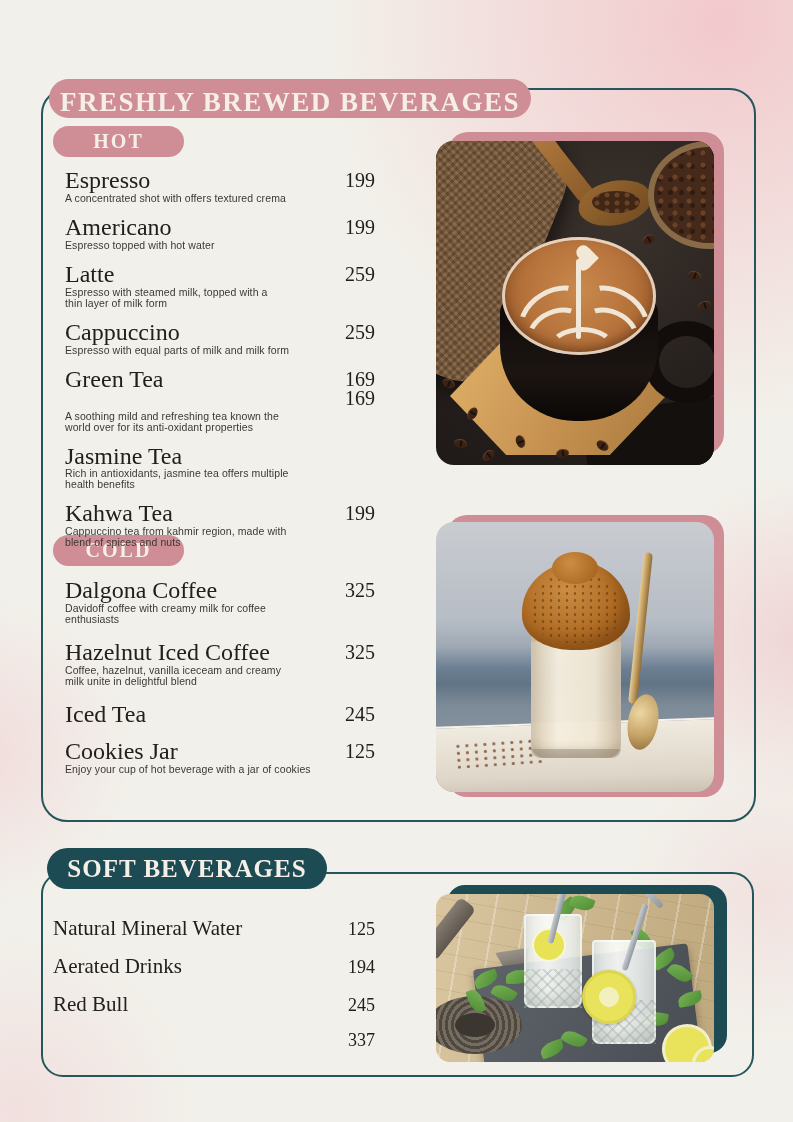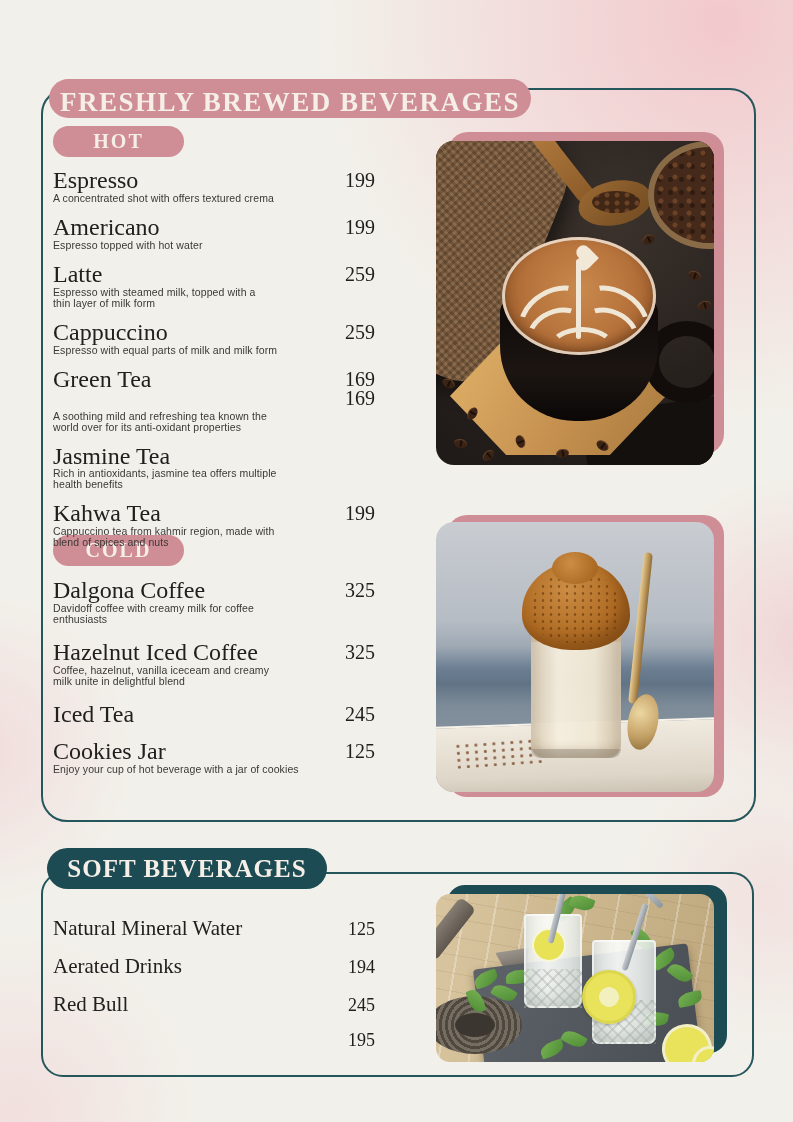--- a/index.html
+++ b/index.html
@@ -25,21 +25,21 @@
   .pill-pink{background:#cf8d96;}
   .pill-teal{background:#1d4b53;}
   #header-pill{left:49px;top:79px;width:482px;height:39px;border-radius:20px;font-size:27px;letter-spacing:1.5px;align-items:flex-end;}
   #hot-pill{left:53px;top:126px;width:131px;height:31px;border-radius:16px;font-size:20px;letter-spacing:2px;}
   #cold-pill{left:53px;top:535px;width:131px;height:31px;border-radius:16px;font-size:20px;letter-spacing:2px;}
   #soft-pill{left:47px;top:848px;width:280px;height:41px;border-radius:21px;font-size:25px;letter-spacing:1px;}
   
   .menu-list{position:absolute;width:322px;}
   #hot-list{left:53px;top:171px;}
   #cold-list{left:53px;top:581px;}
-  .mi{margin-bottom:14px;}
+  .mi{margin-bottom:14px;margin-left:12px;}
   #cold-list .mi{margin-bottom:18px;}
   .mi-row{display:flex;align-items:flex-start;}
   .mi-name{font-family:"Liberation Serif",serif;font-size:24px;line-height:18px;color:#21201e;}
   .mi-price{margin-left:auto;font-family:"Liberation Serif",serif;font-size:20px;line-height:19px;color:#21201e;text-align:right;min-width:44px;}
   .mi-price.stack{display:flex;flex-direction:column;align-items:flex-end;}
   .mi-desc{margin-top:3px;font-size:10.5px;line-height:11px;color:#3a3936;white-space:pre-line;max-width:262px;letter-spacing:.1px;}
   
   #soft-list{left:53px;top:916px;width:322px;position:absolute;}
   .soft-row{display:flex;align-items:flex-end;margin-bottom:14px;}
   .soft-name{font-family:"Liberation Serif",serif;font-size:21px;line-height:24px;color:#21201e;}
@@ -255,21 +255,21 @@
       </div>
     <div class="soft-row">
         <span class="soft-name">Aerated Drinks</span>
         <span class="soft-price">194</span>
       </div>
     <div class="soft-row">
         <span class="soft-name">Red Bull</span>
         <span class="soft-price">245</span>
       </div>
     <div class="soft-row">
-        <span class="soft-price">195</span>
+        <span class="soft-price">337</span>
       </div>
   </div>
 
   <div id="frame1" class="frame"></div>
   <div id="photo1" class="photo">
     <div class="abs burlap"></div>
     <div class="abs scoop-handle"></div>
     <div class="abs scoop-bowl"></div>
     <div class="abs scoop-beans"></div>
     <div class="abs bean-bowl"></div>

